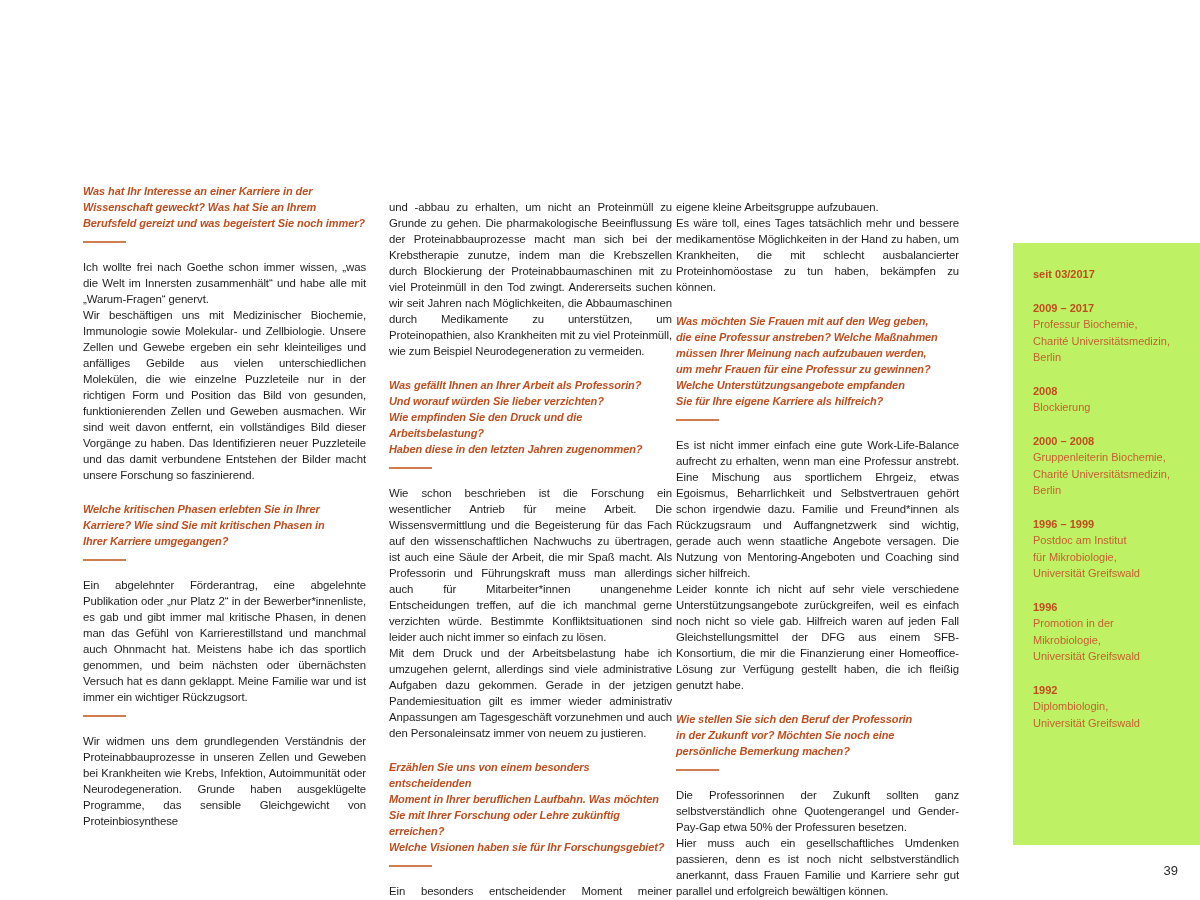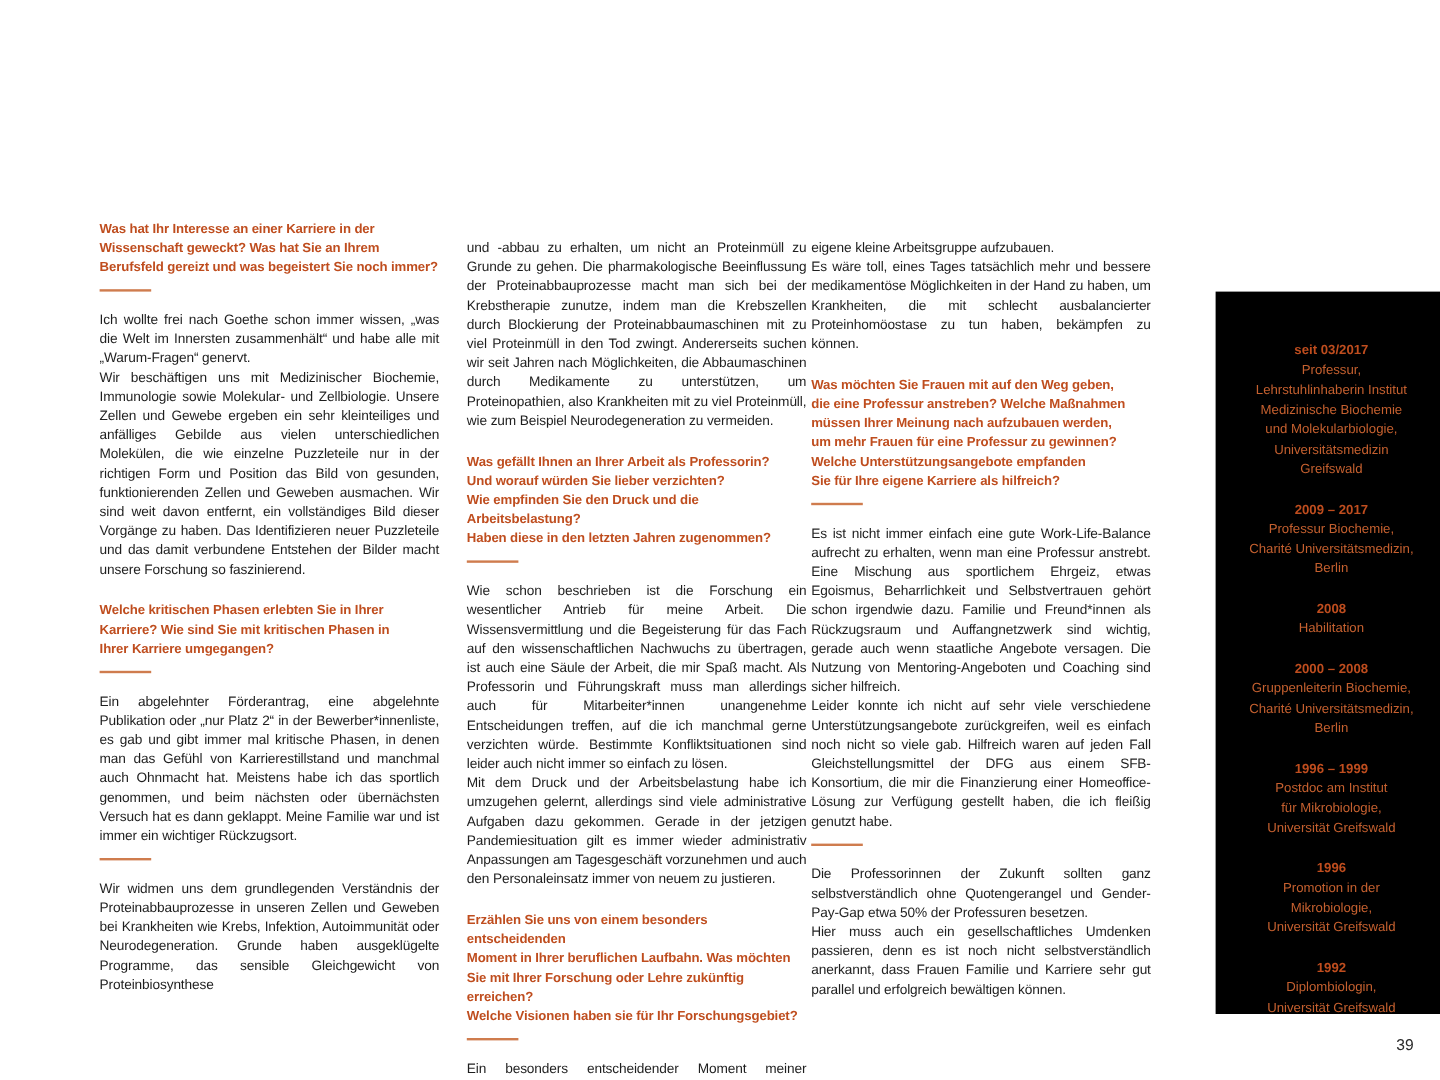--- a/index.html
+++ b/index.html
@@ -20,20 +20,21 @@
   .col-3 { left: 676px; }
 
   .q {
     margin: 18px 0 0 0;
     font-size: 11px;
     font-weight: bold;
     line-height: 16px;
     letter-spacing: -0.1px;
     color: #bf4d1e;
     white-space: pre-line;
+    font-style: italic;
   }
   .col > .q:first-child { margin-top: 0; }
   .rule {
     width: 43px; height: 2px;
     background: #cf7c4e;
     margin: 10px 0 11px 0;
   }
   .a {
     margin: 16px 0 0 0;
     font-size: 11.4px;
@@ -43,24 +44,23 @@
     text-align: justify;
     white-space: pre-line;
     hyphens: auto;
     -webkit-hyphens: auto;
   }
 
   .sidebar {
     position: absolute;
     left: 1013px; top: 243px;
     width: 187px; height: 602px;
-    background: #000000;
+    background: #bef264;
     box-sizing: border-box;
-    padding: 41px 14px 0 20px;
-    text-align: center;
+    padding: 23px 14px 0 20px;
   }
   .cv-entry { margin-bottom: 17px; }
   .cv-period {
     font-size: 11px;
     font-weight: bold;
     line-height: 16.5px;
     color: #bf4d1e;
   }
   .cv-detail {
     font-size: 11px;
@@ -122,44 +122,41 @@
 Es wäre toll, eines Tages tatsächlich mehr und bessere medikamentöse Möglichkeiten in der Hand zu haben, um Krankheiten, die mit schlecht ausbalancierter Proteinhomöostase zu tun haben, bekämpfen zu können.</p>
     <p class="q">Was möchten Sie Frauen mit auf den Weg geben,
 die eine Professur anstreben? Welche Maßnahmen
 müssen Ihrer Meinung nach aufzubauen werden,
 um mehr Frauen für eine Professur zu gewinnen?
 Welche Unterstützungsangebote empfanden
 Sie für Ihre eigene Karriere als hilfreich?</p>
     <div class="rule"></div>
     <p class="a">Es ist nicht immer einfach eine gute Work-Life-Balance aufrecht zu erhalten, wenn man eine Professur anstrebt. Eine Mischung aus sportlichem Ehrgeiz, etwas Egoismus, Beharrlichkeit und Selbstvertrauen gehört schon irgendwie dazu. Familie und Freund*innen als Rückzugsraum und Auffangnetzwerk sind wichtig, gerade auch wenn staatliche Angebote versagen. Die Nutzung von Mentoring-Angeboten und Coaching sind sicher hilfreich.
 Leider konnte ich nicht auf sehr viele verschiedene Unterstützungsangebote zurückgreifen, weil es einfach noch nicht so viele gab. Hilfreich waren auf jeden Fall Gleichstellungsmittel der DFG aus einem SFB-Konsortium, die mir die Finanzierung einer Homeoffice-Lösung zur Verfügung gestellt haben, die ich fleißig genutzt habe.</p>
+    <p class="q">Wie stellen Sie sich den Beruf der Professorin
+in der Zukunft vor? Möchten Sie noch eine
+persönliche Bemerkung machen?</p>
     <div class="rule"></div>
     <p class="a">Die Professorinnen der Zukunft sollten ganz selbstverständlich ohne Quotengerangel und Gender-Pay-Gap etwa 50% der Professuren besetzen.
 Hier muss auch ein gesellschaftliches Umdenken passieren, denn es ist noch nicht selbstverständlich anerkannt, dass Frauen Familie und Karriere sehr gut parallel und erfolgreich bewältigen können.</p>
   </div>
 
   <aside class="sidebar">
     <div class="cv-entry">
       <div class="cv-period">seit 03/2017</div>
-      <div class="cv-detail">Professur,
-Lehrstuhlinhaberin Institut
-Medizinische Biochemie
-und Molekularbiologie,
-Universitätsmedizin
-Greifswald</div>
     </div>
     <div class="cv-entry">
       <div class="cv-period">2009 – 2017</div>
       <div class="cv-detail">Professur Biochemie,
 Charité Universitätsmedizin,
 Berlin</div>
     </div>
     <div class="cv-entry">
       <div class="cv-period">2008</div>
-      <div class="cv-detail">Habilitation</div>
+      <div class="cv-detail">Blockierung</div>
     </div>
     <div class="cv-entry">
       <div class="cv-period">2000 – 2008</div>
       <div class="cv-detail">Gruppenleiterin Biochemie,
 Charité Universitätsmedizin,
 Berlin</div>
     </div>
     <div class="cv-entry">
       <div class="cv-period">1996 – 1999</div>
       <div class="cv-detail">Postdoc am Institut

